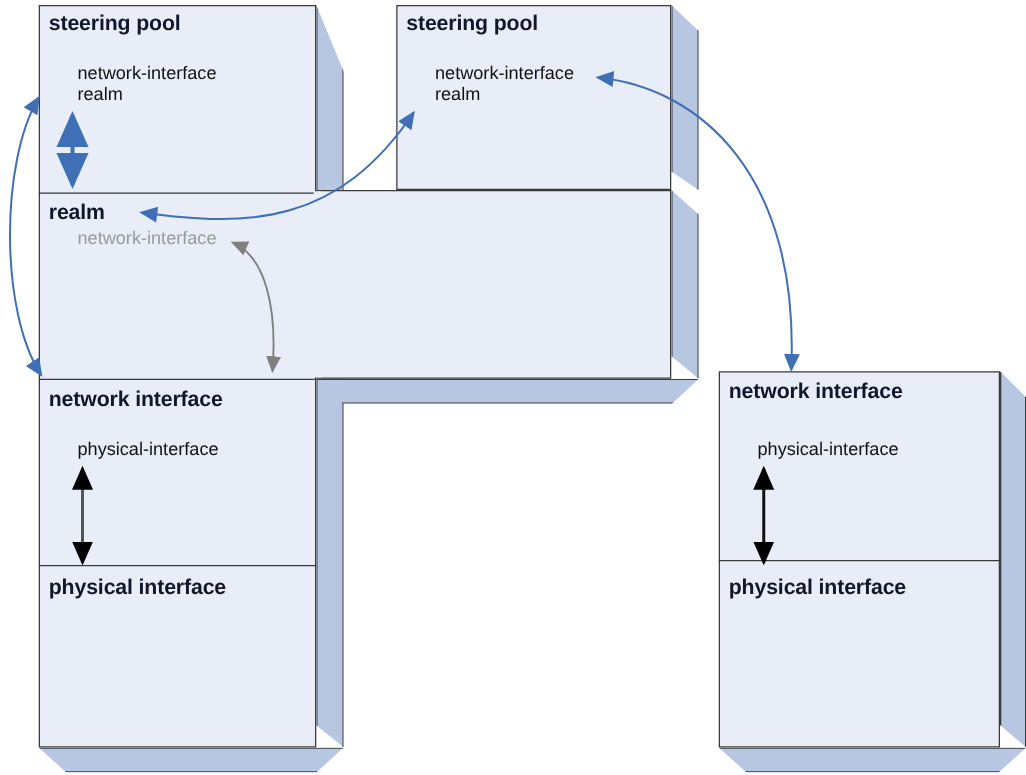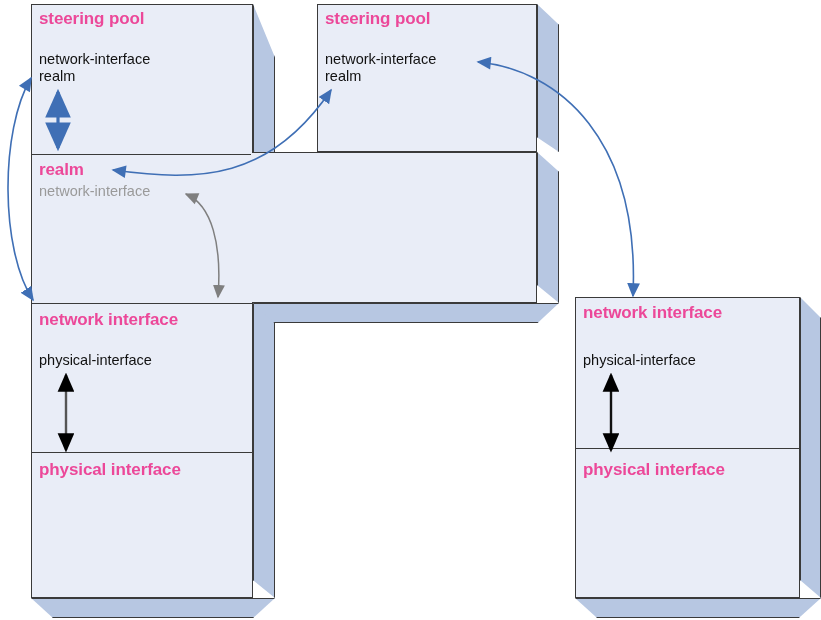--- a/index.html
+++ b/index.html
@@ -46,32 +46,33 @@
     box-sizing: border-box;
   }
   .divider {
     position: absolute;
     height: 0;
     border-top: 1px solid #3a3a3a;
   }
   
   .title {
     position: absolute;
-    color: #ec4899;
+    color: #0f172a;
     font-weight: bold;
     font-size: 17px;
     white-space: nowrap;
     letter-spacing: -0.1px;
   }
   .prop {
     position: absolute;
     color: #111111;
     font-size: 14.5px;
     white-space: nowrap;
     line-height: 17px;
+    margin-left: 23px;
   }
   .prop.muted {
     color: #9a9a9a;
   }
   svg.overlay {
     position: absolute;
     left: 0;
     top: 0;
     width: 821px;
     height: 620px;

